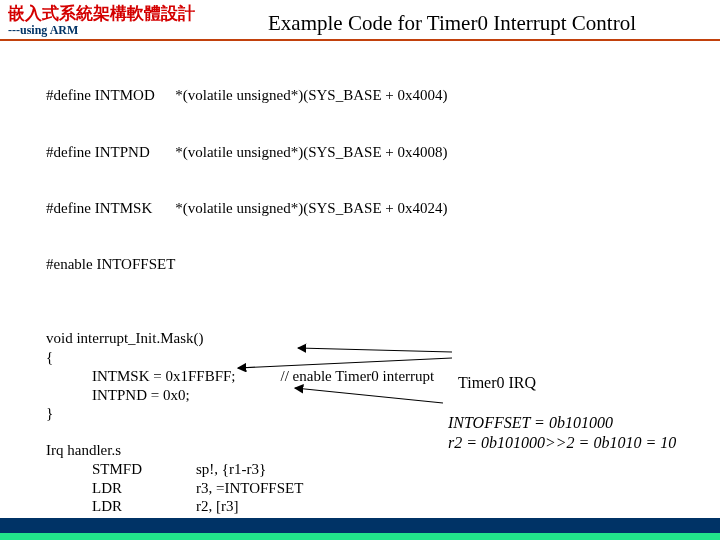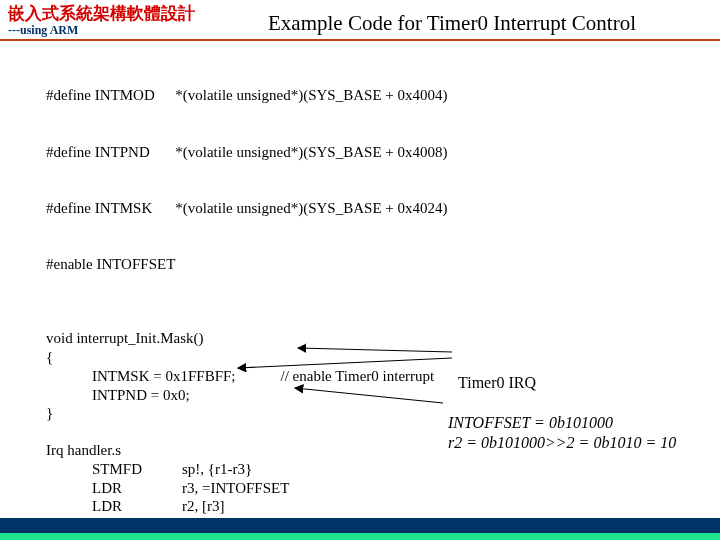--- a/index.html
+++ b/index.html
@@ -47,21 +47,21 @@
     font-size: 15px;
     line-height: 1.25;
   }
   .defines {
     display: flex;
   }
   .col { white-space: pre; }
   .func-block { margin-top: 18px; white-space: pre; }
   .indent1 { padding-left: 46px; display:inline; }
   .asm-section { margin-top: 18px; }
-  .asm-line { display: flex; }
+  .asm-line { display: flex; gap: 14px; }
   .asm-mnem { width: 90px; display:inline-block; }
   .asm-start { padding-left: 46px; }
   .spacer { height: 14px; }
 
   .footer {
     position: absolute;
     bottom: 0; left: 0; right: 0;
     height: 22px;
     background: #003366;
     border-bottom: 7px solid #22e58b;

